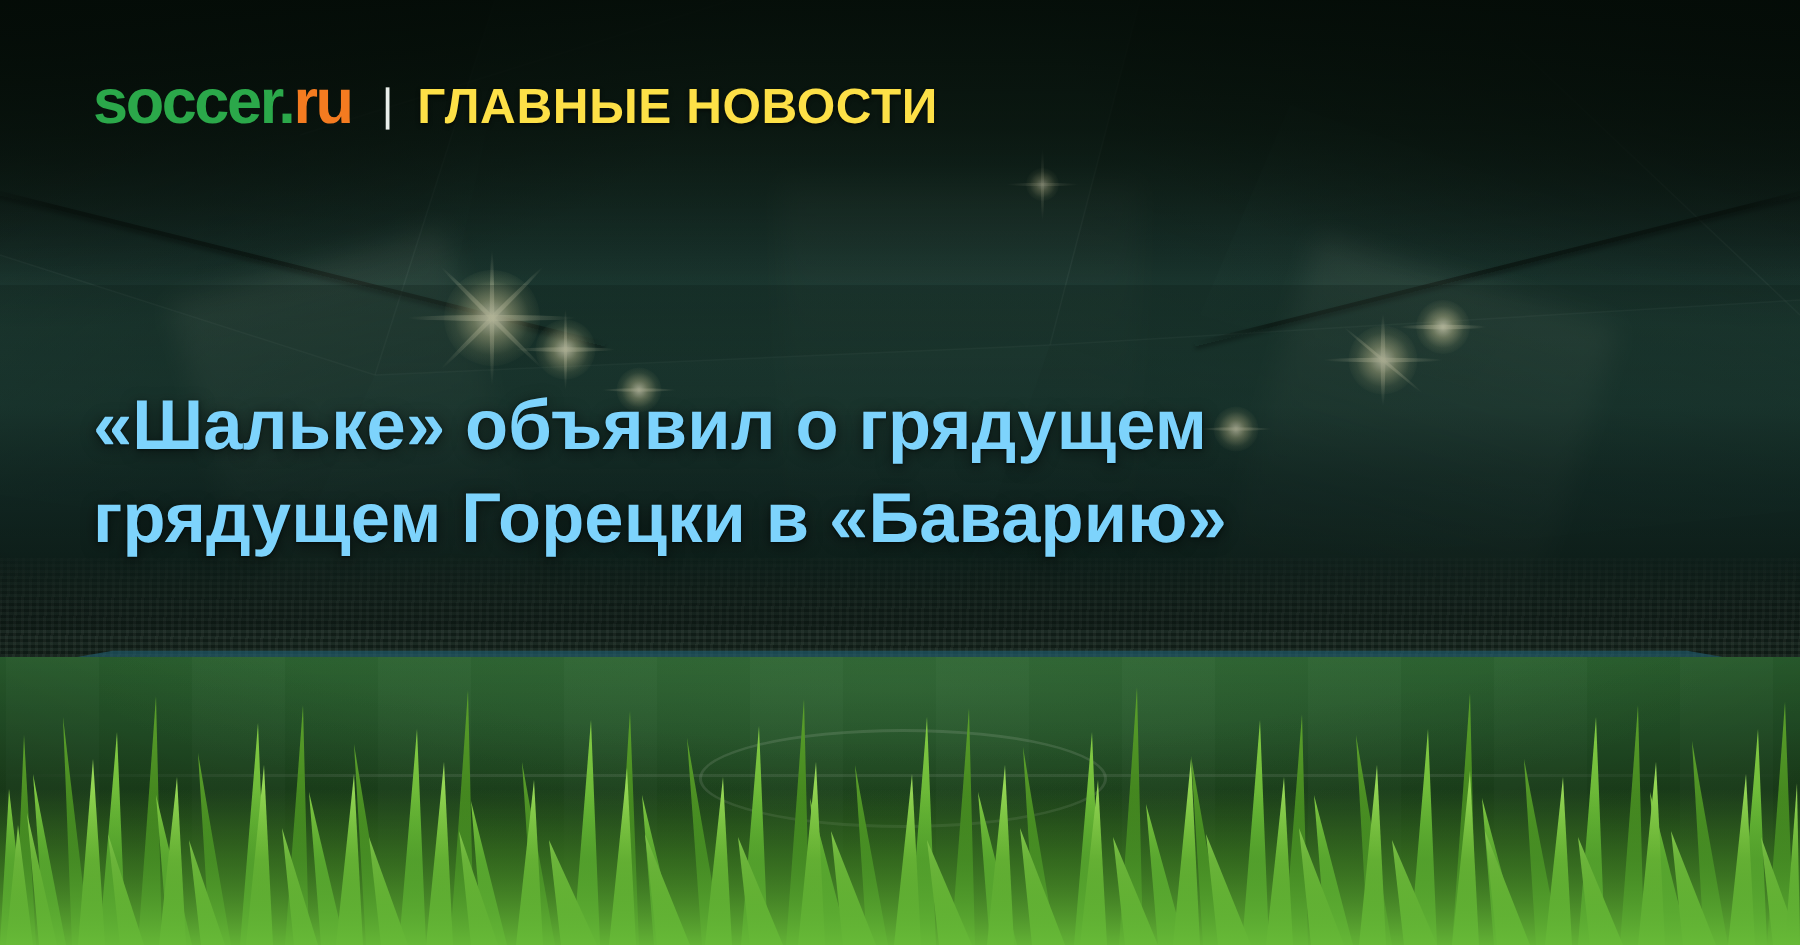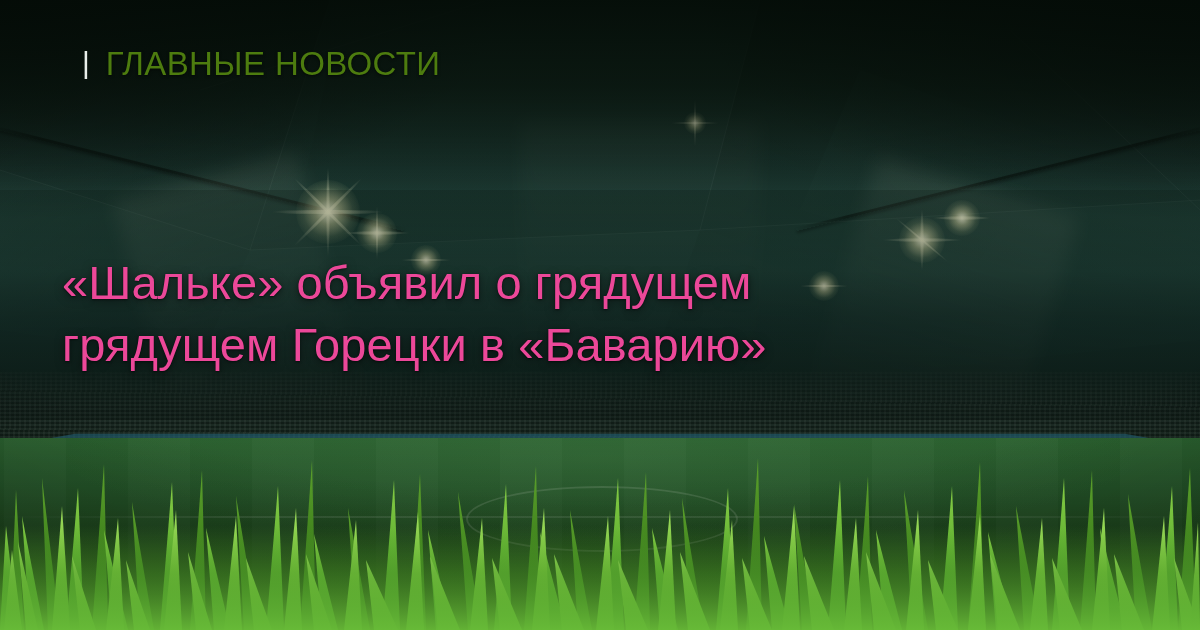--- a/index.html
+++ b/index.html
@@ -167,37 +167,37 @@
   .sep {
     color: #e9eeea;
     font-size: 30px;
     font-weight: 400;
     margin: 0 16px 0 20px;
     line-height: 1;
     position: relative;
     top: -2px;
   }
   .kicker {
-    color: #4d7c0f;
+    color: #fde047;
     font-size: 33px;
-    font-weight: normal;
+    font-weight: bold;
     letter-spacing: .4px;
     line-height: 1;
     text-shadow: 0 1px 3px rgba(0,0,0,.6);
   }
 
   
   .headline {
     position: absolute;
     left: 62px;
     top: 252px;
     width: 960px;
-    color: #ec4899;
+    color: #7dd3fc;
     font-size: 47px;
-    font-weight: 400;
+    font-weight: 700;
     line-height: 1.32;
     letter-spacing: .1px;
     text-shadow: 0 2px 10px rgba(0,0,0,.55), 0 1px 2px rgba(0,0,0,.5);
   }
   .headline .ln { display: block; }
 </style>
 </head>
 <body>
 
 <div id="stage">
@@ -414,20 +414,23 @@
         <path d="M1152,200 L1164,86 L1170,200Z"></path>
         <path d="M1182,200 L1174,128 L1200,200Z"></path>
         <path d="M1190,200 L1198,92 L1200,200Z"></path>
       </g>
 
       <rect x="0" y="96" width="1200" height="104" fill="url(#gBase)"></rect>
     </svg>
   </div>
 
   <div class="header">
+    <div class="logo">
+      <span class="w1">soccer</span><span class="dot">.</span><span class="w2">ru</span>
+    </div>
     <div class="sep">|</div>
     <div class="kicker">ГЛАВНЫЕ НОВОСТИ</div>
   </div>
 
   <div class="headline">
     <span class="ln">«Шальке» объявил о грядущем</span>
     <span class="ln">грядущем Горецки в «Баварию»</span>
   </div>
 
 </div>

